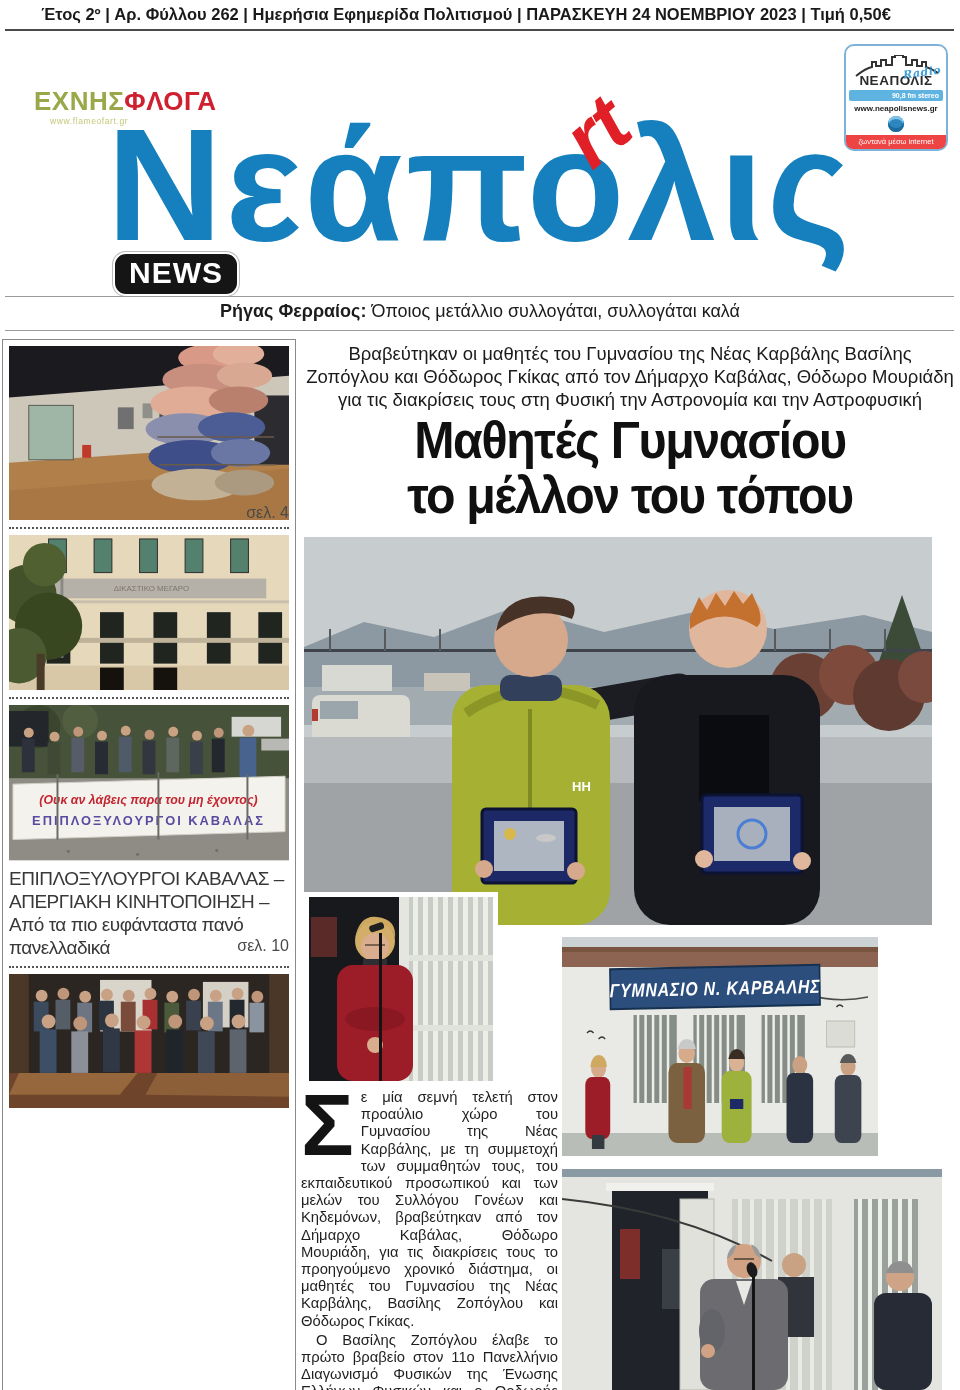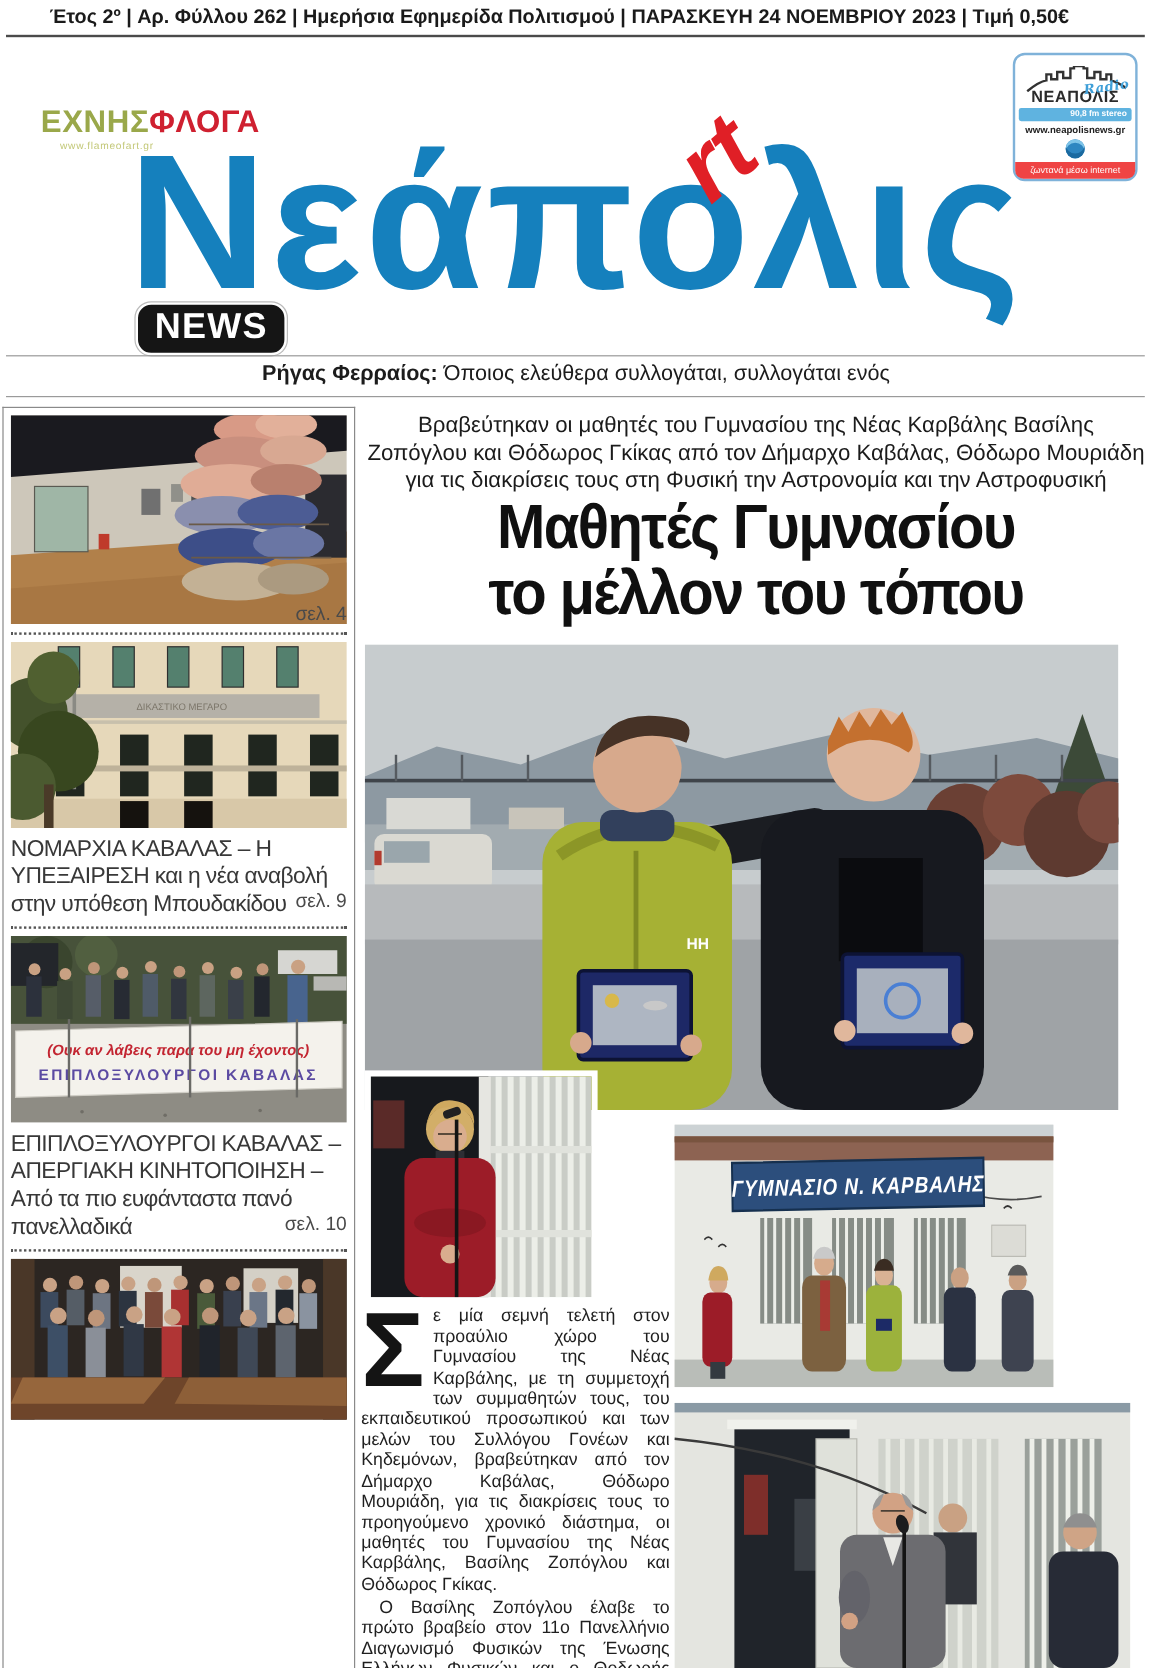--- a/index.html
+++ b/index.html
@@ -105,21 +105,21 @@
     <div class="radio-url">www.neapolisnews.gr</div>
     <div class="radio-globe"></div>
     <div class="radio-live">ζωντανά μέσω internet</div>
   </div>
 
   <div class="mast-title">Νεάπολις</div>
   <div class="mast-rt">rt</div>
   <div class="news-badge">NEWS</div>
 
   <div class="thinrule m1"></div>
-  <div class="motto"><b>Ρήγας Φερραίος:</b><span> Όποιος ελεύθερα συλλογάται, συλλογάται ενός</span></div>
+  <div class="motto"><b>Ρήγας Φερραίος:</b><span> Όποιος μετάλλιο συλλογάται, συλλογάται καλά</span></div>
   <div class="thinrule m2"></div>
 
   <div class="sidebar">
 
     <div class="sb-photo">
       <svg viewBox="0 0 283 176" preserveAspectRatio="none">
         <rect width="283" height="176" fill="#cdc7ba"></rect>
         <polygon points="0,0 283,0 283,30 0,52" fill="#1a1a1f"></polygon>
         <polygon points="0,118 283,98 283,176 0,176" fill="#b1804a"></polygon>
         <polygon points="0,146 283,124 283,176 0,176" fill="#a06f3e" opacity=".55"></polygon>
@@ -175,24 +175,20 @@
         <rect y="132" width="283" height="25" fill="#d8c8a8"></rect>
         <rect x="92" y="134" width="24" height="23" fill="#15120e"></rect>
         <rect x="146" y="134" width="24" height="23" fill="#15120e"></rect>
         <rect x="52" y="28" width="3" height="96" fill="#8a8a84"></rect>
         <circle cx="18" cy="60" r="30" fill="#44522c"></circle>
           <circle cx="40" cy="92" r="34" fill="#38471f"></circle>
         <circle cx="10" cy="122" r="28" fill="#4b5a30"></circle>
           <circle cx="36" cy="30" r="22" fill="#506030"></circle>
         <rect x="28" y="120" width="8" height="37" fill="#4a3a28"></rect>
       </svg>
-    </div>
-    <div class="sb-title">
-      <span>ΝΟΜΑΡΧΙΑ ΚΑΒΑΛΑΣ – Η ΥΠΕΞΑΙΡΕΣΗ και η νέα αναβολή στην υπόθεση Μπουδακίδου</span>
-      <span class="sb-page">σελ. 9</span>
     </div>
     <div class="dotted"></div>
 
     <div class="sb-photo">
       <svg viewBox="0 0 283 157" preserveAspectRatio="none">
         <rect width="283" height="157" fill="#8e8c84"></rect>
         <rect width="283" height="74" fill="#47523a"></rect>
         <circle cx="30" cy="22" r="22" fill="#3a452e"></circle>
           <circle cx="72" cy="16" r="18" fill="#515f40"></circle>
         <rect x="225" y="12" width="50" height="20" fill="#d6d6d2"></rect>

